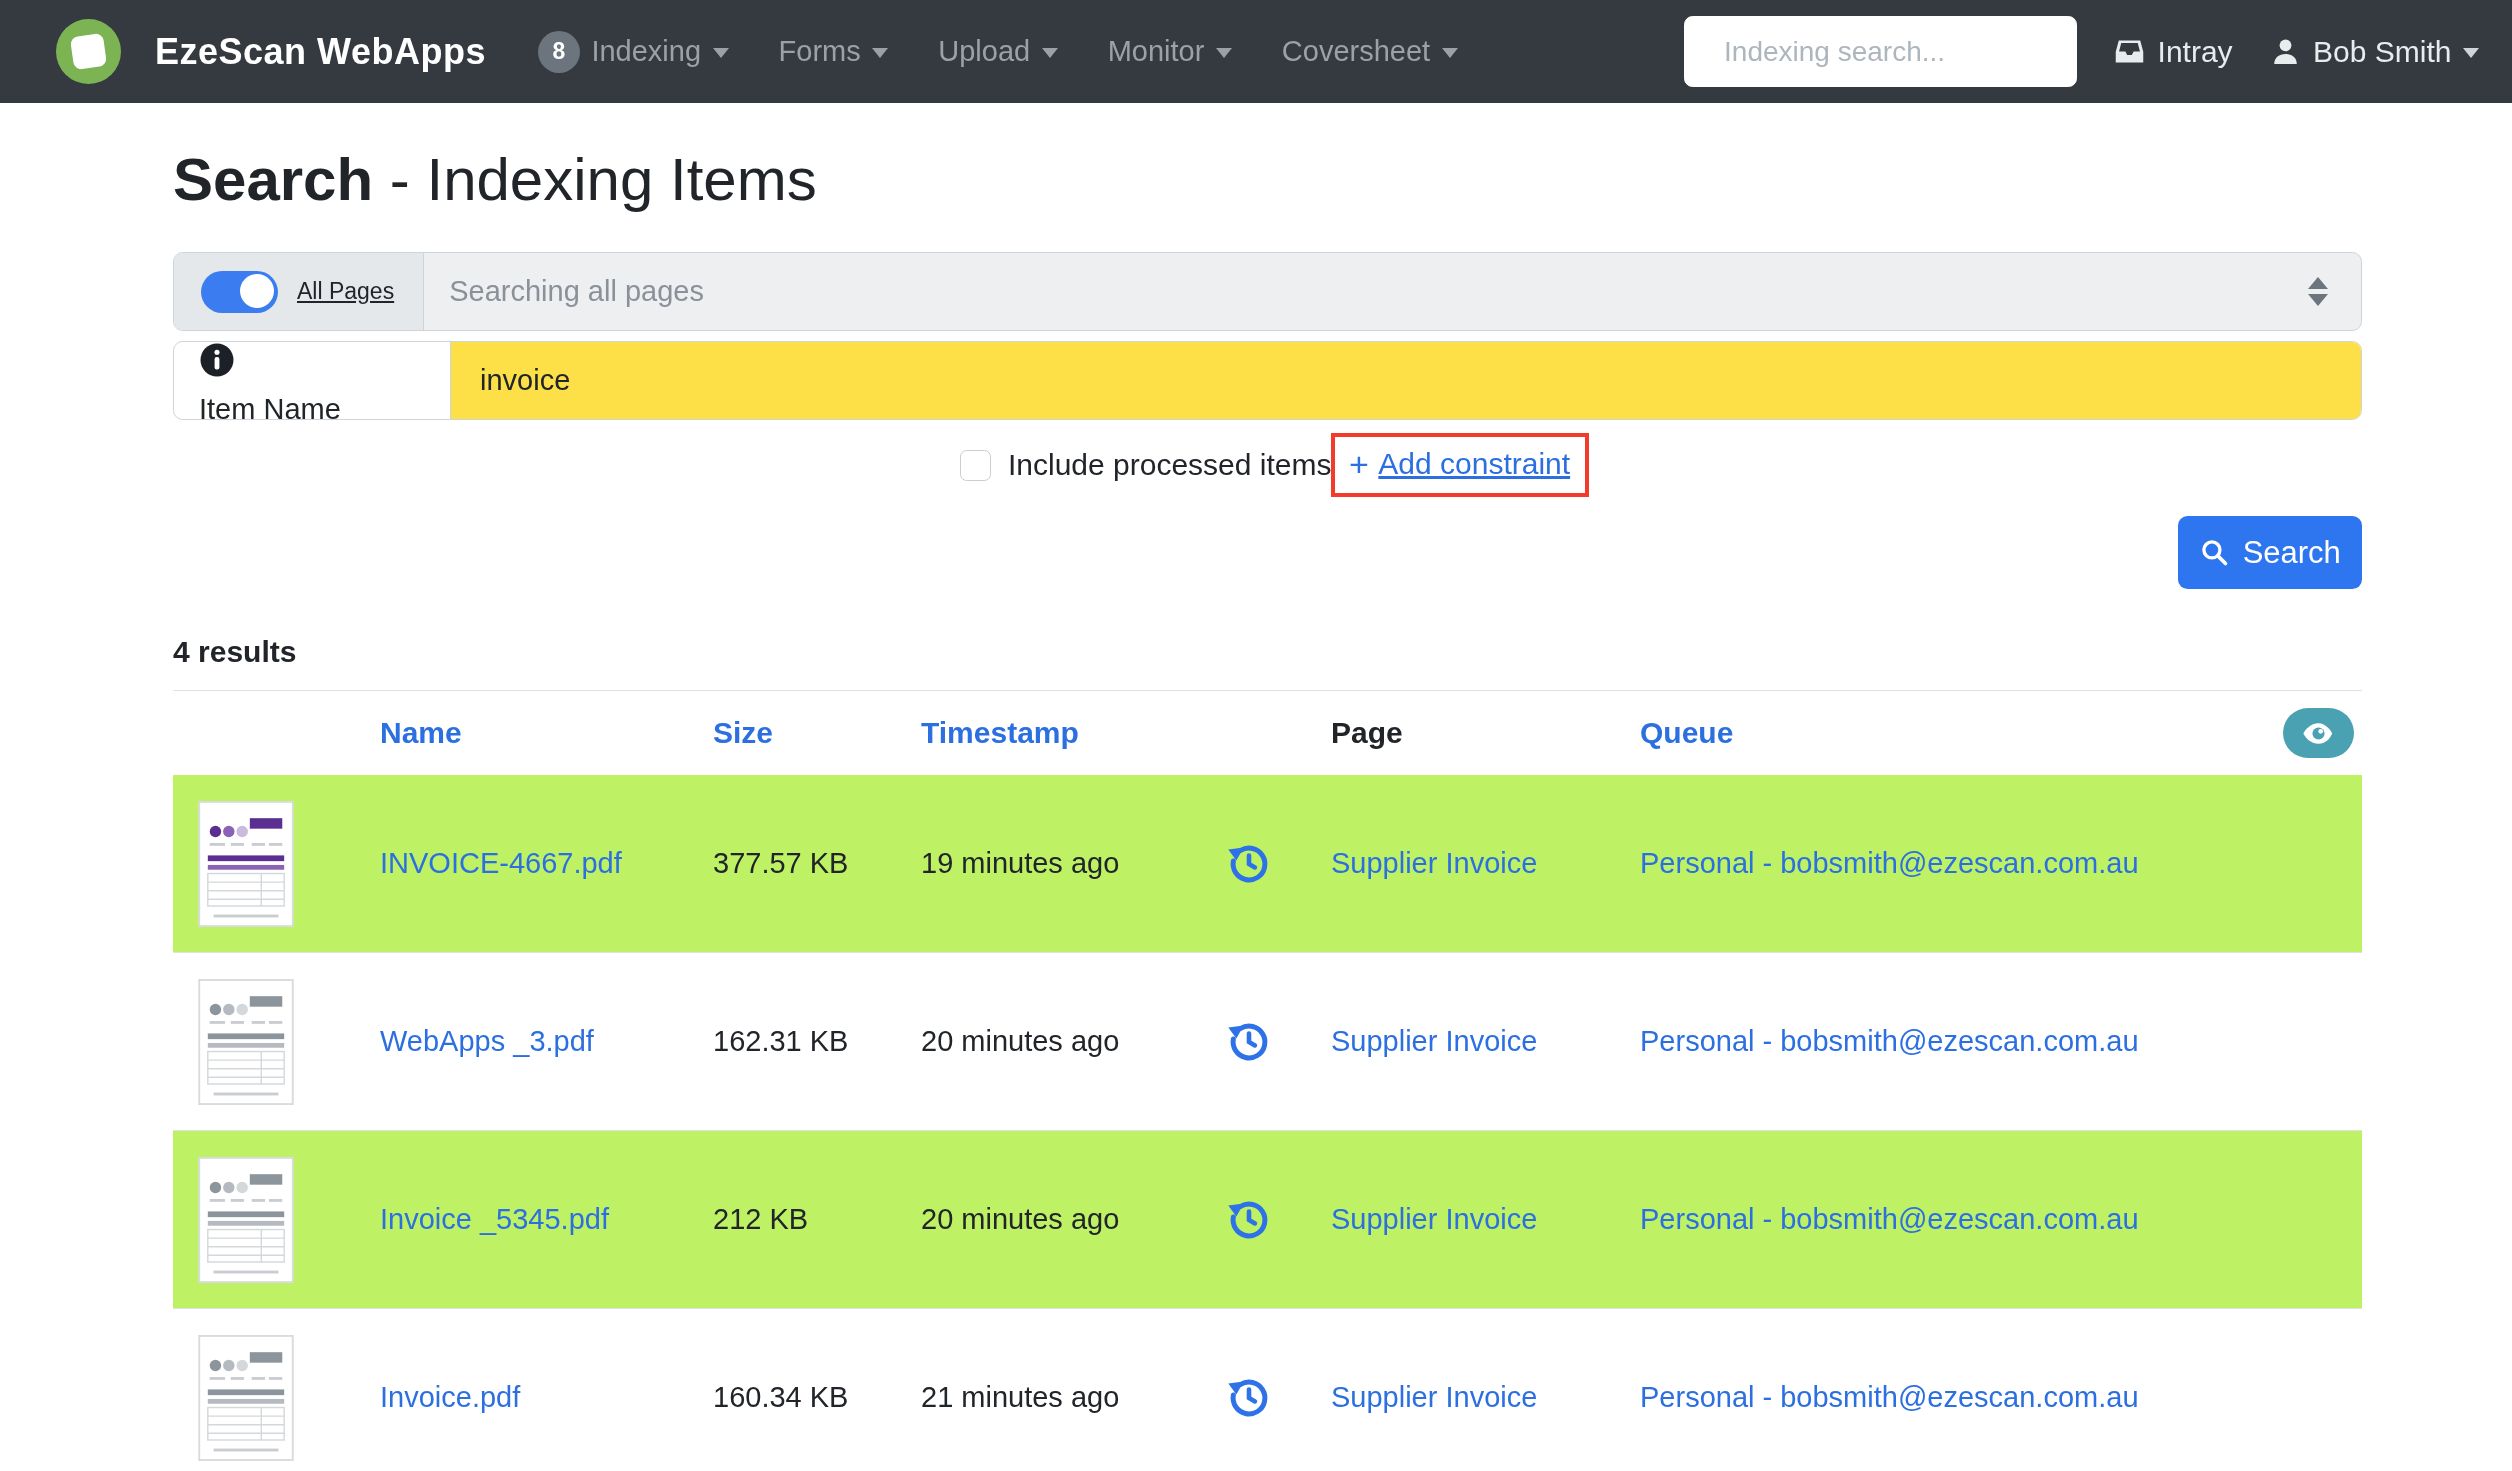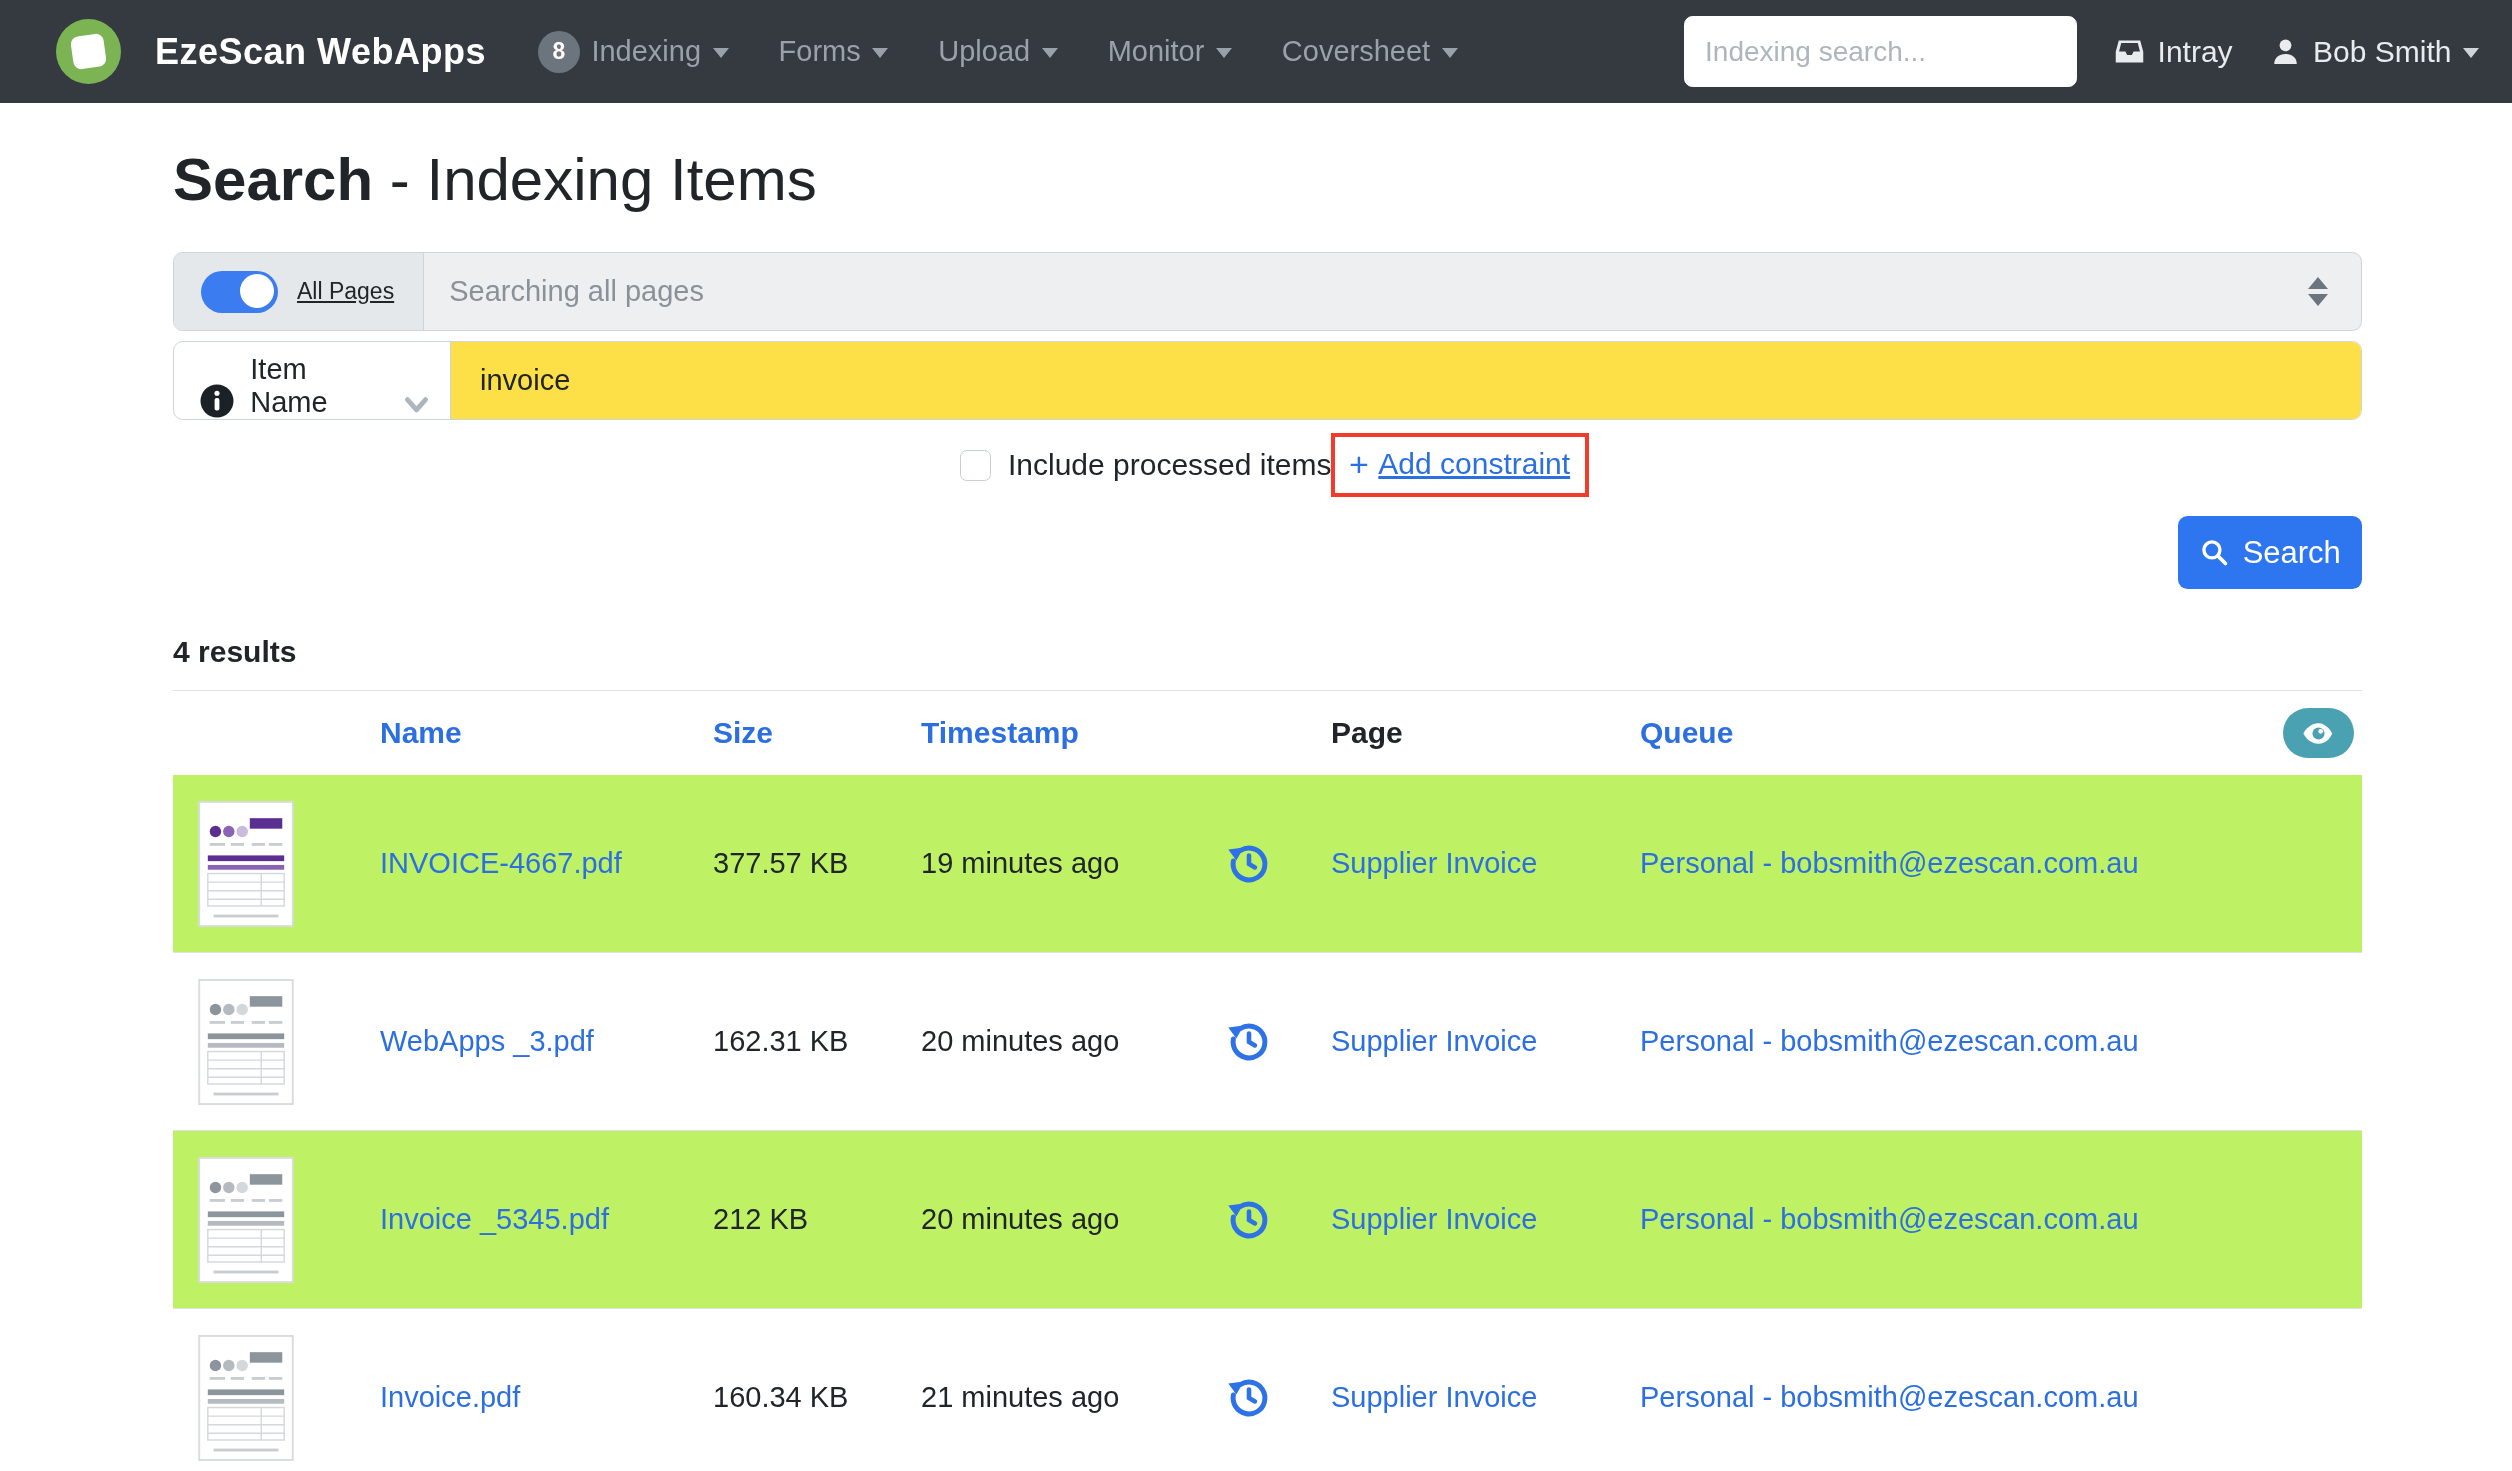--- a/index.html
+++ b/index.html
@@ -19,21 +19,21 @@
   .nav-item { display:flex; align-items:center; gap:11.5px; color:#9aa1a8;
               font-size:29px; cursor:pointer; }
   .badge-count { width:42px; height:42px; border-radius:50%; background:#6c757d;
                  color:#fff; font-size:23px; font-weight:700; display:flex;
                  align-items:center; justify-content:center; }
   .caret { width:0; height:0; border-left:8.6px solid transparent;
            border-right:8.6px solid transparent; border-top:10.5px solid #9aa1a8;
            margin-top:3.8px; }
   .nav-right { margin-left:auto; display:flex; align-items:center; gap:36px; }
   .nav-search { width:393px; height:71px; border-radius:8.6px; border:1px solid #fff;
-                background:#fff; font-size:28px; padding:0 20px; color:#212529; outline:none; }
+                background:#fff; font-size:28px; padding:0 39px; color:#212529; outline:none; }
   .nav-search::placeholder { color:#adb5bd; }
   .nav-bright { display:flex; align-items:center; gap:11.5px; color:#e9ecef;
                 font-size:30px; cursor:pointer; }
   .nav-bright .caret { border-top-color:#cfd4d9; }
   .nav-icon { width:33px; height:33px; }
 
   
   .container { width:2189px; margin-left:173px; }
   .page-title { margin-top:42px; font-size:60px; }
   .page-title .t-main { font-weight:700; }
@@ -54,22 +54,22 @@
   .scope-value { font-size:29px; color:#8a9199; }
   .updown { display:flex; flex-direction:column; gap:4.8px; }
   .updown .up  { width:0;height:0;border-left:10.5px solid transparent;
                  border-right:10.5px solid transparent;border-bottom:12.5px solid #6c757d; }
   .updown .dn  { width:0;height:0;border-left:10.5px solid transparent;
                  border-right:10.5px solid transparent;border-top:12.5px solid #6c757d; }
 
   
   .query-bar { margin-top:9.6px; height:79px; display:flex; border:1px solid #ced4da;
                border-radius:9.6px; background:#fff; overflow:hidden; }
-  .field-selector { width:277px; display:flex; align-items:flex-end; gap:15.3px;
-                    padding:0 19px 0 25px; border-right:1px solid #ced4da; cursor:pointer; }
+  .field-selector { width:277px; display:flex; align-items:flex-start; gap:15.3px;
+                    padding:0 19px 0 25px; border-right:1px solid #ced4da; cursor:pointer;flex-direction:column; }
   .info-icon { width:36px; height:36px; flex:none; }
   .field-label { font-size:29px; font-weight:500; flex:1; }
   .chev { width:29px; height:29px; }
   .query-input { flex:1; border:none; outline:none; font-size:29px; padding:0 29px;
                  color:#212529; background:#fde047; }
 
   
   .options-row { margin-top:13.4px; display:flex; align-items:center;
                  justify-content:center; }
   .check-group { display:flex; align-items:center; gap:17px; margin-left:14.4px; }

